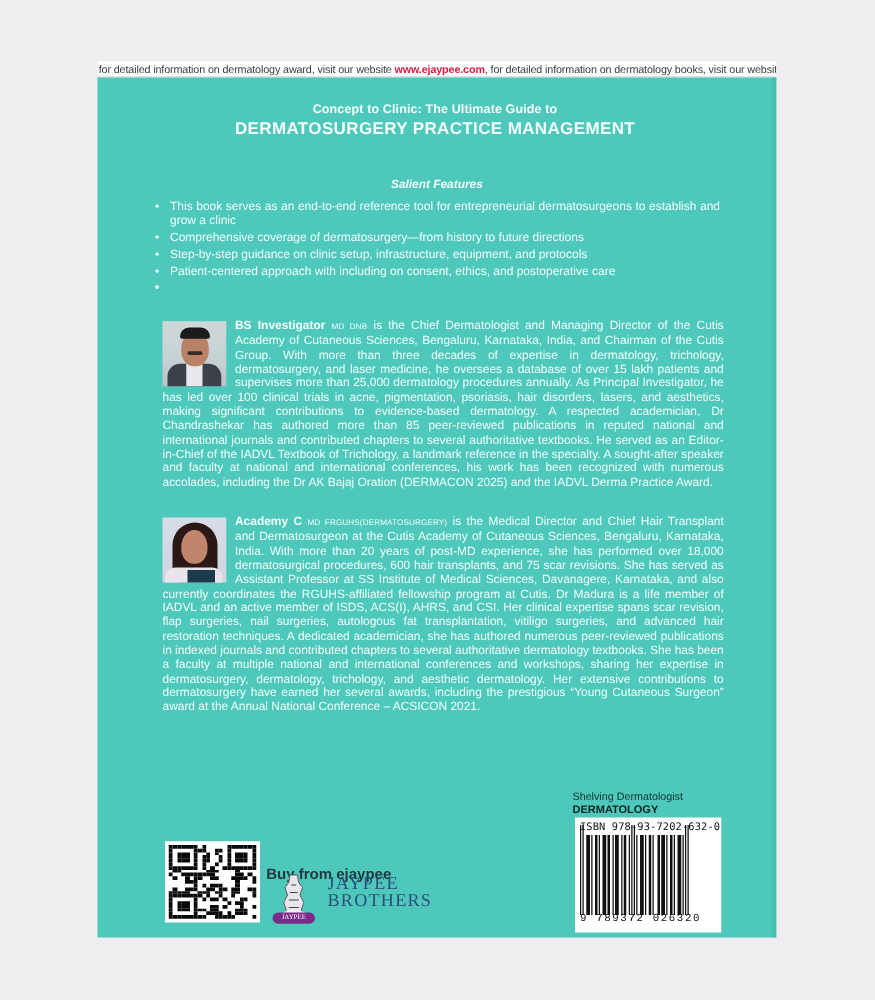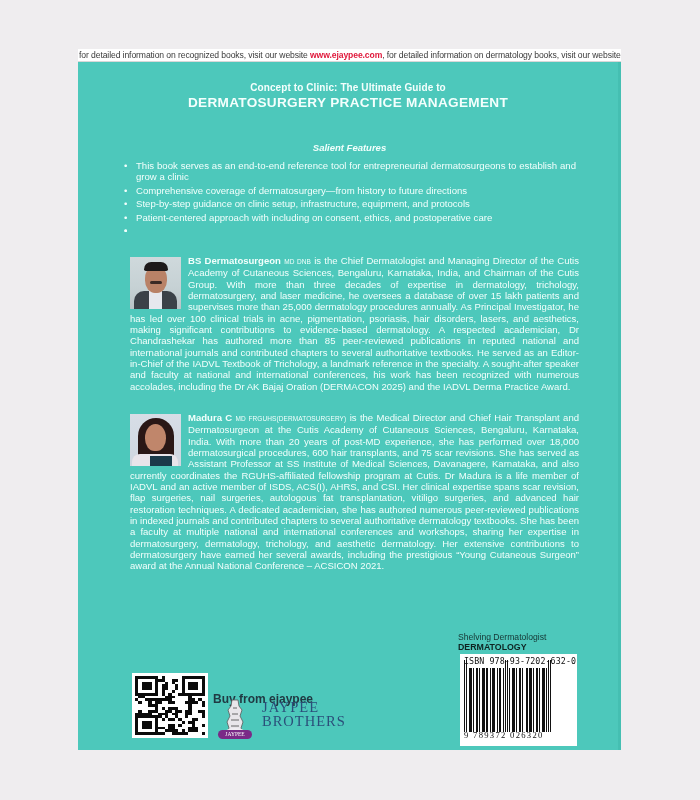--- a/index.html
+++ b/index.html
@@ -51,21 +51,21 @@
 
     .barcode-box {
       position: absolute; left: 382px; top: 592px; width: 117px; height: 92px;
       background: #ffffff; padding: 2px 4px;
     }
     .isbn-text { font-family: "DejaVu Sans Mono", monospace; font-size: 8.3px; color: #111; letter-spacing: 0.1px; white-space: nowrap; }
     .bars { display: flex; align-items: flex-end; height: 64px; margin-top: 2px; }
     .bars span { display: block; background: #111; height: 100%; }
     .bars span.gap { background: transparent; }
     .bars span.tall { height: 112%; }
-    .barcode-digits { font-family: Liberation Serif, serif; font-size: 8.6px; color: #111; letter-spacing: 1.3px; margin-top: -2px; white-space: nowrap; }
+    .barcode-digits { font-family: Liberation Mono, monospace; font-size: 8.6px; color: #111; letter-spacing: 1.3px; margin-top: -2px; white-space: nowrap; }
 
     .qr {
       position: absolute; left: 54px; top: 611px; width: 76px; height: 65px;
       background: #ffffff; padding: 3px;
     }
     .qr-grid { width: 100%; height: 100%; display: grid; grid-template-columns: repeat(21, 1fr); grid-template-rows: repeat(21, 1fr); }
     .qr-grid i { display: block; }
     .qr-grid i.on { background: #0a0a0a; }
 
     .buy-label { position: absolute; left: 135px; top: 630px; font-size: 12px; font-weight: bold; color: #203a43; }
@@ -76,21 +76,21 @@
       position: absolute; left: 0; top: 38px; width: 34px; height: 9px; border-radius: 5px;
       background: #7a2a87; color: #fff; font-size: 5.5px; text-align: center; line-height: 9px;
       font-family: "Liberation Serif", serif;
     }
     .logo-name { position: absolute; left: 44px; top: 8px; font-family: "Liberation Serif", serif; color: #2b4f7a; font-size: 14.5px; line-height: 14px; letter-spacing: 1px; }
   </style>
 </head>
 <body>
 
 <div class="promo-strip">
-  <span>for detailed information on recognized books, visit our website </span><span class="url">www.ejaypee.com</span><span>, for detailed information on dermatology books, visit our website </span>
+  <span>for detailed information on dermatology award, visit our website </span><span class="url">www.ejaypee.com</span><span>, for detailed information on dermatology books, visit our website </span>
 </div>
 
 <div class="cover">
 
   <div class="title-block">
     <div class="subtitle">Concept to Clinic: The Ultimate Guide to</div>
     <div class="main-title">DERMATOSURGERY PRACTICE MANAGEMENT</div>
   </div>
 
   <div class="features">
@@ -106,32 +106,32 @@
   </div>
 
   <div class="bio bio-1">
     <div class="photo photo-1">
       <div class="body" style="left:4px; top:34px; width:43px; height:22px; background:#3b4148; border-radius:10px 10px 0 0;"></div>
       <div class="body" style="left:19px; top:34px; width:13px; height:18px; background:#e6e8ee;"></div>
       <div class="head" style="left:15px; top:8px; width:22px; height:28px; background:#b98267;"></div>
       <div class="hair" style="left:14px; top:5px; width:24px; height:9px; background:#1d1a1a; border-radius:12px 12px 3px 3px;"></div>
       <div class="hair" style="left:20px; top:24px; width:12px; height:3px; background:#3a2a25; border-radius:2px;"></div>
     </div>
-    <span class="name">BS Dermatosurgeon</span>
+    <span class="name">BS Investigator</span>
     <span class="degree">MD DNB</span><span> is the Chief Dermatologist and Managing Director of the Cutis Academy of Cutaneous Sciences, Bengaluru, Karnataka, India, and Chairman of the Cutis Group. With more than three decades of expertise in dermatology, trichology, dermatosurgery, and laser medicine, he oversees a database of over 15 lakh patients and supervises more than 25,000 dermatology procedures annually. As Principal Investigator, he has led over 100 clinical trials in acne, pigmentation, psoriasis, hair disorders, lasers, and aesthetics, making significant contributions to evidence-based dermatology. A respected academician, Dr Chandrashekar has authored more than 85 peer-reviewed publications in reputed national and international journals and contributed chapters to several authoritative textbooks. He served as an Editor-in-Chief of the IADVL Textbook of Trichology, a landmark reference in the specialty. A sought-after speaker and faculty at national and international conferences, his work has been recognized with numerous accolades, including the Dr AK Bajaj Oration (DERMACON 2025) and the IADVL Derma Practice Award.</span>
   </div>
 
   <div class="bio bio-2">
     <div class="photo photo-2">
       <div class="hair" style="left:8px; top:4px; width:36px; height:48px; background:#2a1716; border-radius:18px 18px 8px 8px;"></div>
       <div class="body" style="left:2px; top:40px; width:46px; height:14px; background:#e9e4ea; border-radius:8px 8px 0 0;"></div>
       <div class="body" style="left:20px; top:42px; width:22px; height:12px; background:#1b3a4a;"></div>
       <div class="head" style="left:15px; top:10px; width:21px; height:27px; background:#c0866b;"></div>
     </div>
-    <span class="name">Madura C</span>
+    <span class="name">Academy C</span>
     <span class="degree">MD FRGUHS(Dermatosurgery)</span><span> is the Medical Director and Chief Hair Transplant and Dermatosurgeon at the Cutis Academy of Cutaneous Sciences, Bengaluru, Karnataka, India. With more than 20 years of post-MD experience, she has performed over 18,000 dermatosurgical procedures, 600 hair transplants, and 75 scar revisions. She has served as Assistant Professor at SS Institute of Medical Sciences, Davanagere, Karnataka, and also currently coordinates the RGUHS-affiliated fellowship program at Cutis. Dr Madura is a life member of IADVL and an active member of ISDS, ACS(I), AHRS, and CSI. Her clinical expertise spans scar revision, flap surgeries, nail surgeries, autologous fat transplantation, vitiligo surgeries, and advanced hair restoration techniques. A dedicated academician, she has authored numerous peer-reviewed publications in indexed journals and contributed chapters to several authoritative dermatology textbooks. She has been a faculty at multiple national and international conferences and workshops, sharing her expertise in dermatosurgery, dermatology, trichology, and aesthetic dermatology. Her extensive contributions to dermatosurgery have earned her several awards, including the prestigious “Young Cutaneous Surgeon” award at the Annual National Conference – ACSICON 2021.</span>
   </div>
 
   <div class="shelving">
     <div class="shelving-label">Shelving Dermatologist</div>
     <div class="shelving-value">DERMATOLOGY</div>
   </div>
 
   <div class="barcode-box">
     <div class="isbn-text">ISBN 978-93-7202-632-0</div>

